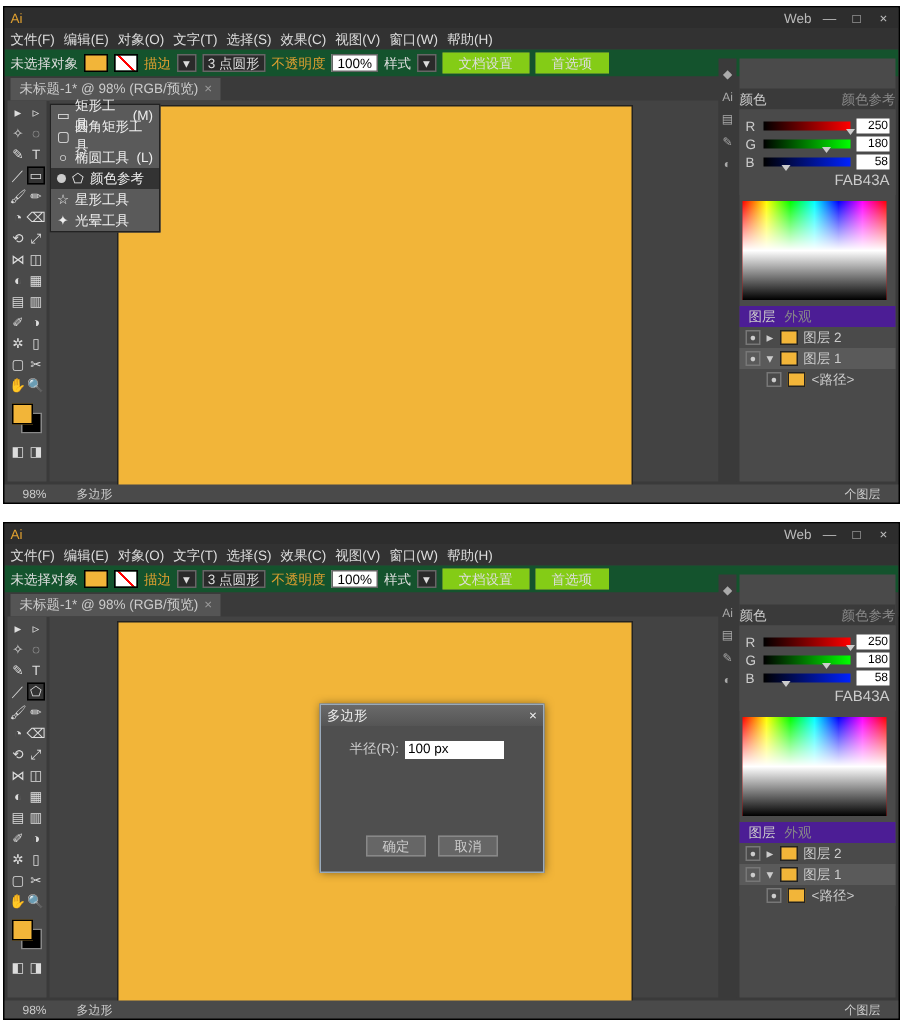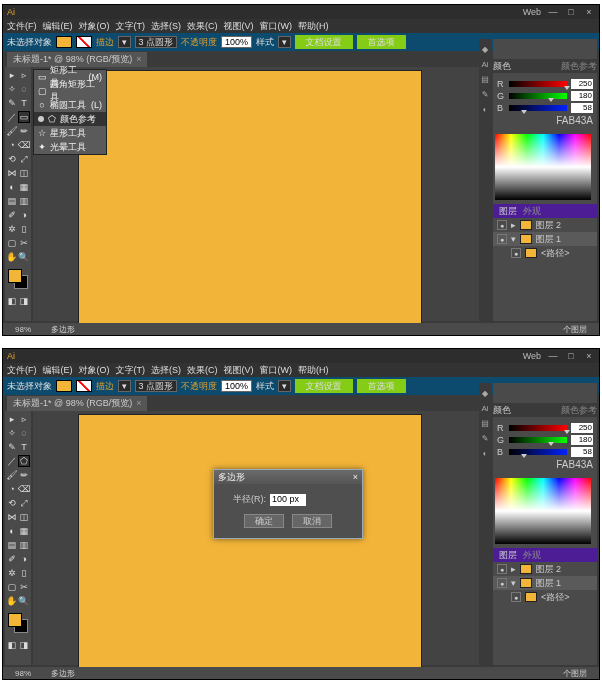--- a/index.html
+++ b/index.html
@@ -3,21 +3,21 @@
 <meta charset="utf-8">
 <style>
   * { margin: 0; padding: 0; box-sizing: border-box; }
   body { background: #fff; font-family: "Microsoft YaHei", sans-serif; font-size: 10px; color: #ccc; }
   .shot { width: 598px; height: 332px; margin: 4px auto 12px; background: #3a3a3a; border: 1px solid #000; position: relative; overflow: hidden; }
   .titlebar { height: 14px; background: #2d2d2d; display: flex; align-items: center; justify-content: space-between; padding: 0 4px; font-size: 9px; color: #e0a030; }
   .titlebar .right { display: flex; gap: 6px; color: #bbb; }
   .winctrl { width: 12px; text-align: center; }
   .menubar { height: 14px; background: #323232; display: flex; align-items: center; gap: 6px; padding-left: 4px; font-size: 9px; color: #ddd; }
   .menubar span { white-space: nowrap; }
-  .propbar { height: 18px; background: #0c4a6e; display: flex; align-items: center; gap: 4px; padding: 0 4px; font-size: 9px; color: #ddd; }
+  .propbar { height: 18px; background: #14532d; display: flex; align-items: center; gap: 4px; padding: 0 4px; font-size: 9px; color: #ddd; }
   .swatch { width: 16px; height: 12px; border: 1px solid #000; background: #f2b539; }
   .swatch.none { background: linear-gradient(45deg,#fff 45%,red 46%,red 54%,#fff 55%); }
   .orange { color: #e0a030; }
   .field { background: #2a2a2a; border: 1px solid #666; padding: 0 3px; height: 12px; display: inline-flex; align-items: center; }
   .section { background: #555; border: 7px solid #84cc16; padding: 0 4px; height: 12px; display: inline-flex; align-items: center; }
   .tabbar { height: 16px; background: #3a3a3a; display: flex; align-items: center; padding-left: 4px; }
   .tab { background: #555; padding: 1px 6px; font-size: 9px; display: flex; align-items: center; gap: 4px; }
   .tab .x { color: #999; }
   .workspace { position: absolute; top: 62px; bottom: 14px; left: 30px; right: 120px; background: #434343; }
   .artboard { position: absolute; top: 4px; left: 46px; width: 342px; height: 254px; background: #f2b539; box-shadow: 0 0 0 1px #222; }
@@ -49,25 +49,25 @@
   .flyout .item { height: 14px; display: flex; align-items: center; gap: 4px; padding: 0 4px; font-size: 9px; color: #eee; }
   .flyout .item.sel { background: #333; }
   .flyout .dot { width: 6px; height: 6px; border-radius: 50%; background: #ccc; }
   .flyout .ico { width: 8px; text-align: center; }
 
   .dialog { position: absolute; top: 120px; left: 210px; width: 150px; background: #4f4f4f; border: 1px solid #9ab; z-index: 10; box-shadow: 0 0 6px rgba(0,0,0,0.5); }
   .dialog .dtitle { height: 14px; background: linear-gradient(#6a6a6a,#555); color: #eee; font-size: 9px; display: flex; align-items: center; justify-content: space-between; padding: 0 4px; }
   .dialog .dbody { padding: 8px; }
   .drow { display: flex; align-items: center; gap: 4px; margin: 1px 0; }
   .drow .dlbl { width: 44px; text-align: right; font-size: 9px; }
-  .dinput { width: 36px; height: 12px; background: #fff; color: #000; font-size: 9px; padding: 0 2px; }
+  .dinput { width: 66px; height: 12px; background: #fff; color: #000; font-size: 9px; padding: 0 2px; }
   .dspin { width: 10px; height: 12px; background: #666; display: flex; flex-direction: column; }
   .dspin div { flex: 1; font-size: 5px; text-align: center; color: #ccc; }
   .dbtns { display: flex; justify-content: center; gap: 8px; margin: 8px 0 2px; }
-  .dbtn { width: 40px; height: 14px; background: #666; border: 1px solid #888; font-size: 9px; display: flex; align-items: center; justify-content: center; }
+  .dbtn { width: 40px; height: 14px; background: #666; border: 1px solid #888; font-size: 9px; display: flex; align-items: center; justify-content: center; margin-top: 43px; }
 </style>
 </head>
 <body>
 
 <div class="shot">
   <div class="titlebar">
     <span class="orange">Ai</span>
     <div class="right">
       <span>Web</span>
       <span class="winctrl">—</span>

